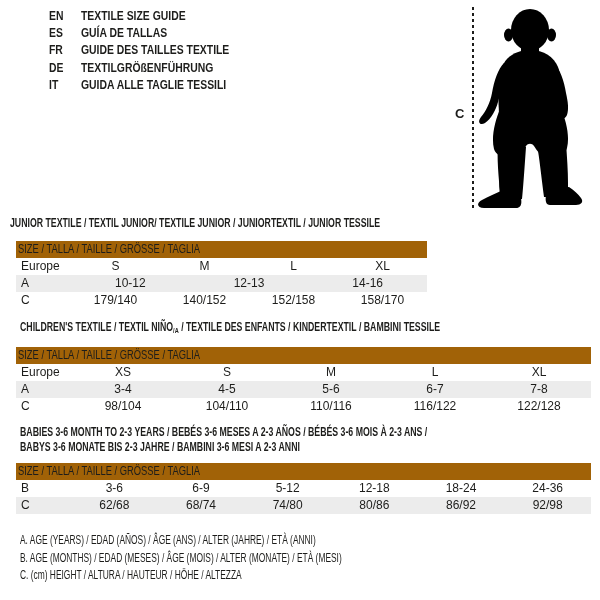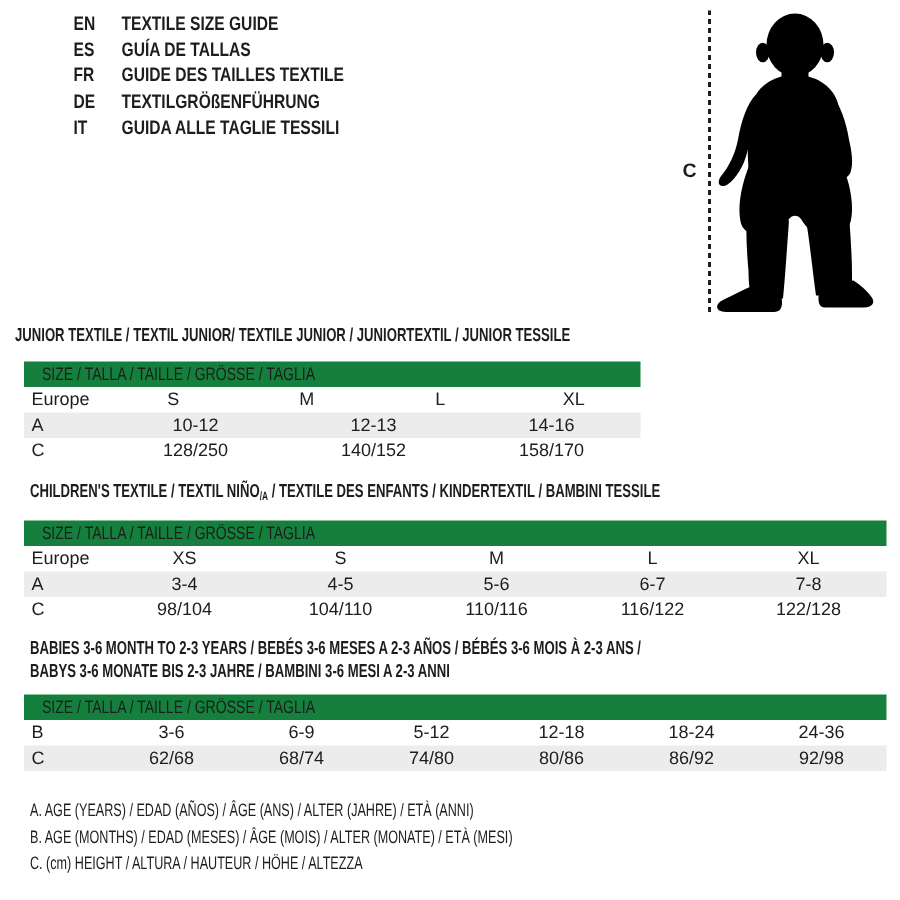--- a/index.html
+++ b/index.html
@@ -27,22 +27,22 @@
   }
   .c-label { left:455px; top:106px; font-weight:bold; font-size:13px; }
   .baby-svg { left:470px; top:5px; }
 
   
   .table-title { font-weight:bold; font-size:12.5px; line-height:14.5px; }
   .size-table { left:16px; }
   .t-narrow { width:411px; }
   .t-wide { width:575px; }
   .size-bar {
-    background:#15803d; height:17px; line-height:17px;
-    font-size:12px; padding-left:12px; box-sizing:border-box;
+    background:#a16207; height:17px; line-height:17px;
+    font-size:12px; padding-left:2px; box-sizing:border-box;
   }
   .trow { display:flex; height:17px; line-height:16.3px; font-size:12px; }
   .trow.shaded { background:#ececec; }
   .tlabel { width:55px; flex:0 0 55px; padding-left:5px; box-sizing:border-box; }
   .tcell { flex:1 1 0; text-align:center; }
 
   
   .footnotes { left:20px; top:532px; }
   .footnote { font-weight:normal; font-size:12px; line-height:17.6px; }
   .subscript { font-size:8px; vertical-align:-2px; }
@@ -109,22 +109,23 @@
         <div class="tcell">XL</div>
       </div>
       <div class="trow shaded">
         <div class="tlabel">A</div>
         <div class="tcell">10-12</div>
         <div class="tcell">12-13</div>
         <div class="tcell">14-16</div>
       </div>
       <div class="trow">
         <div class="tlabel">C</div>
-        <div class="tcell">128/250</div>
+        <div class="tcell">179/140</div>
         <div class="tcell">140/152</div>
+        <div class="tcell">152/158</div>
         <div class="tcell">158/170</div>
       </div>
     </div>
 </div>
 
 <div class="abs table-title" style="left:20px; top:320px;">
   <span class="cond70"><span>CHILDREN'S TEXTILE / TEXTIL NIÑO</span><span class="subscript">/A</span><span> / TEXTILE DES ENFANTS / KINDERTEXTIL / BAMBINI TESSILE</span></span>
 </div>
 <div class="abs size-table t-wide" style="top:347px;">
   <div class="size-bar">

